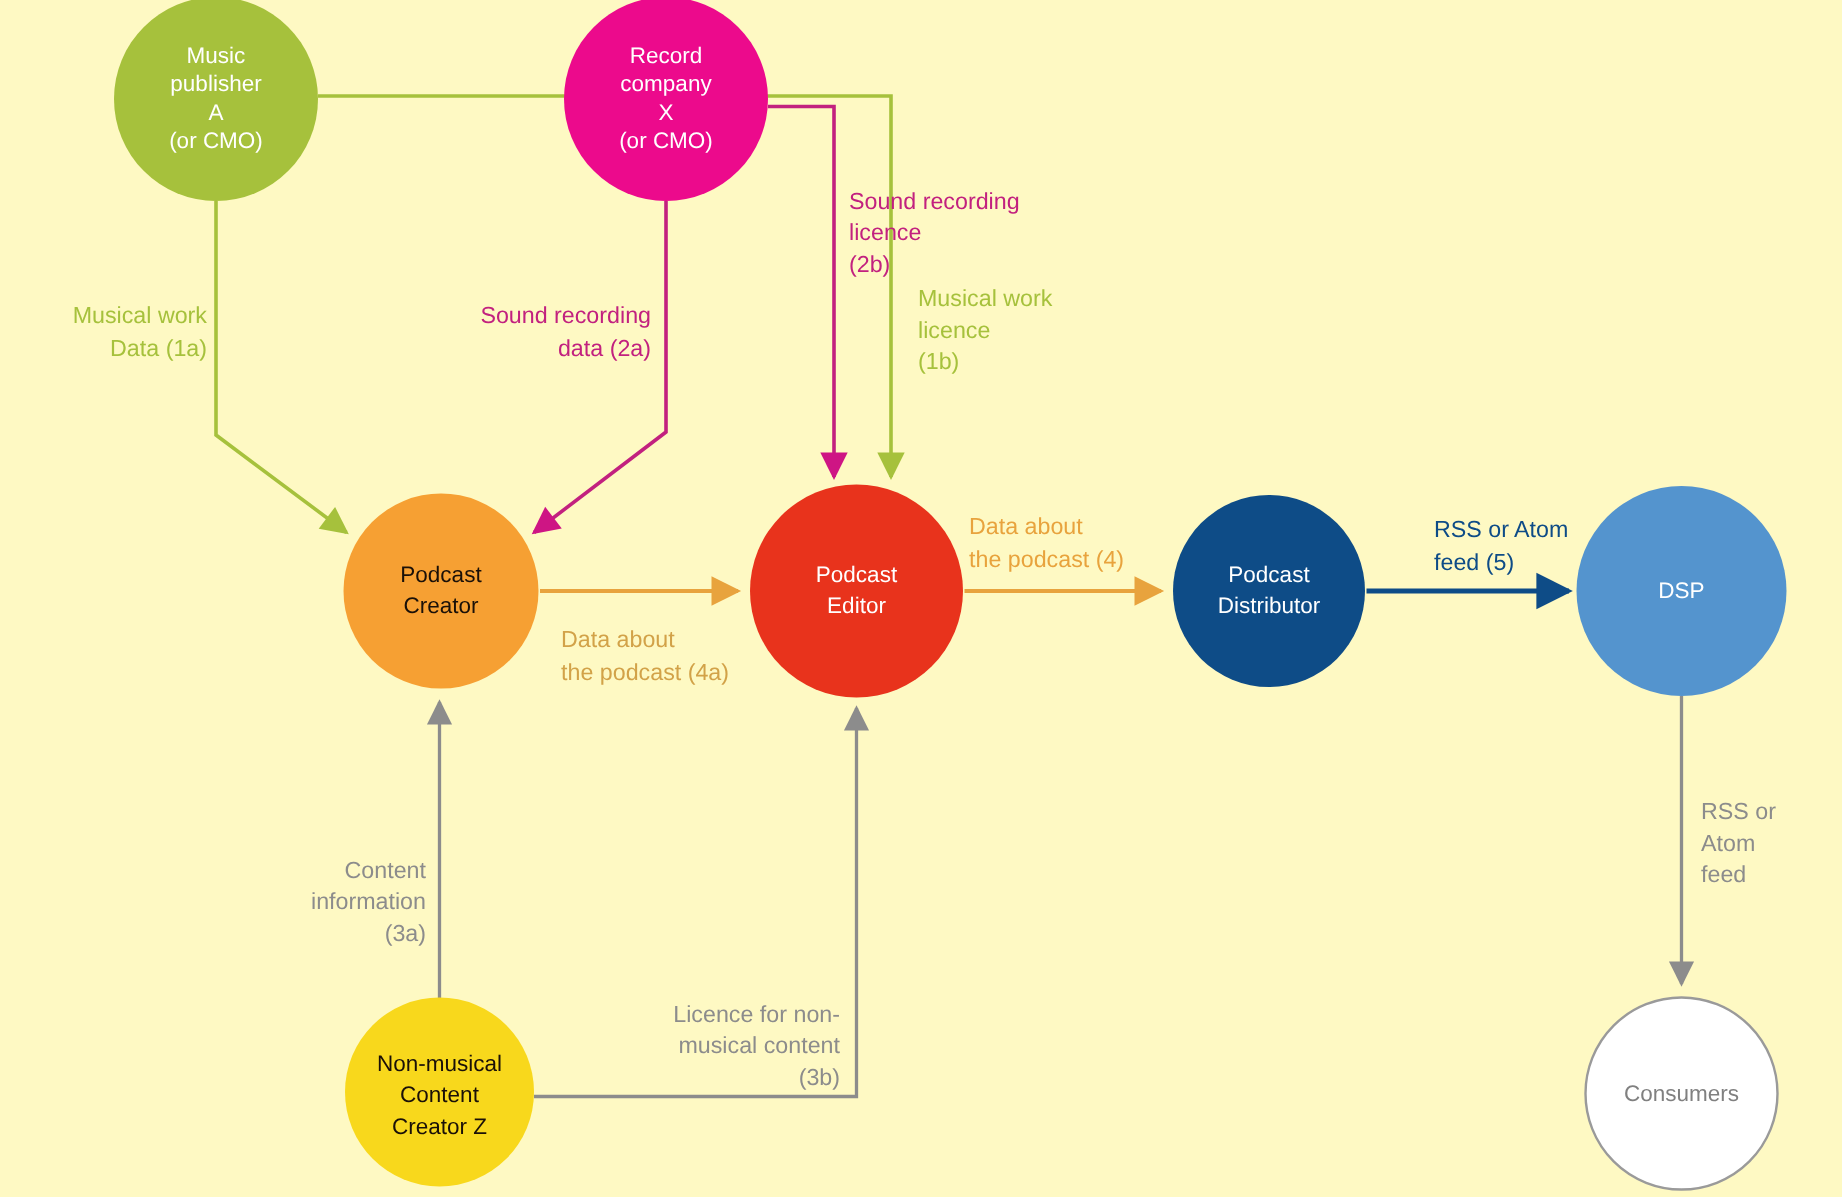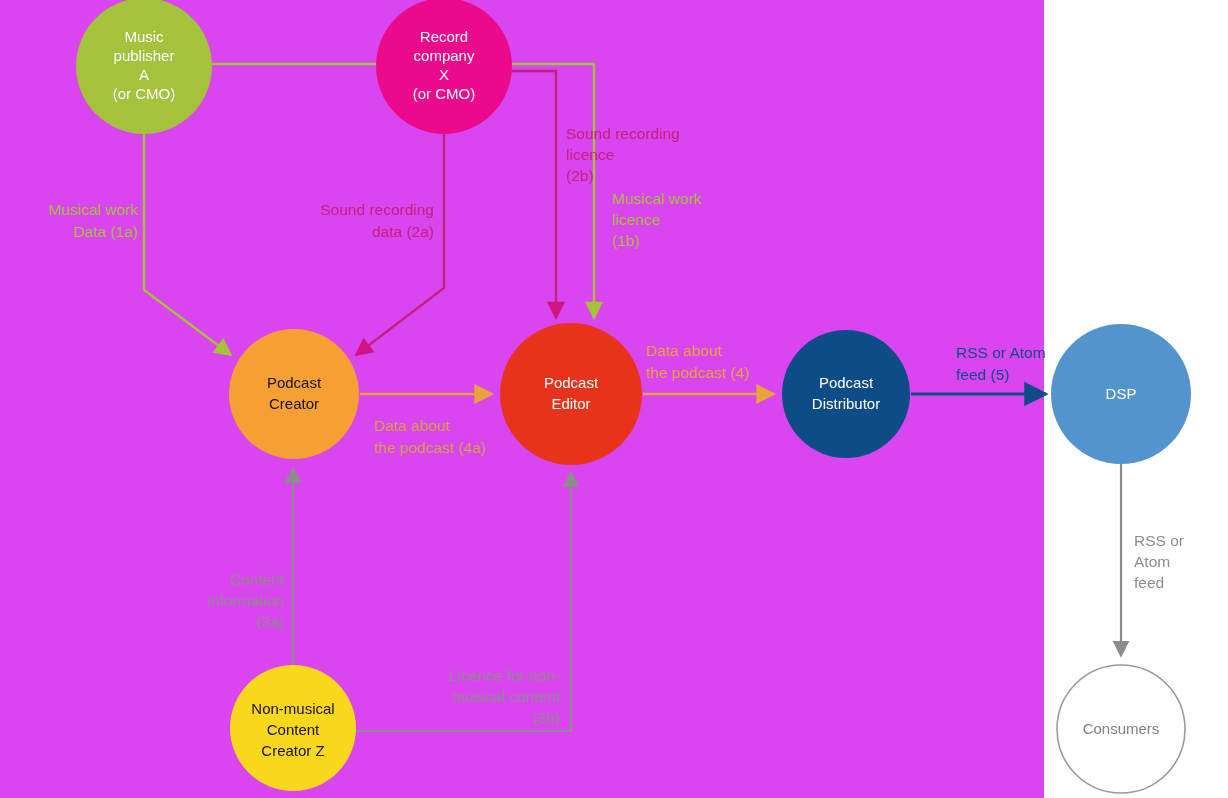--- a/index.html
+++ b/index.html
@@ -1,18 +1,18 @@
 <!DOCTYPE html>
 <html><head>
 <meta charset="utf-8">
 <style>
   html,body{margin:0;padding:0;background:#ffffff;}
   body{width:1228px;height:798px;overflow:hidden;
        font-family:"Liberation Sans","DejaVu Sans",sans-serif;}
-  #diagram{position:relative;width:1044px;height:798px;background:#d946ef;}
+  #diagram{position:relative;width:1228px;height:798px;background:#fef9c3;}
   svg{position:absolute;top:0;left:0;width:1228px;height:798px;}
   .node-label{font-size:15px;font-family:"Liberation Sans","DejaVu Sans",sans-serif;
               text-anchor:middle;dominant-baseline:middle;}
   .edge-label{font-size:15.5px;font-family:"Liberation Sans","DejaVu Sans",sans-serif;}
   .lbl-white{fill:#ffffff;}
   .lbl-black{fill:#1a1008;}
   .lbl-gray{fill:#808080;}
 </style>
 </head>
 <body>

